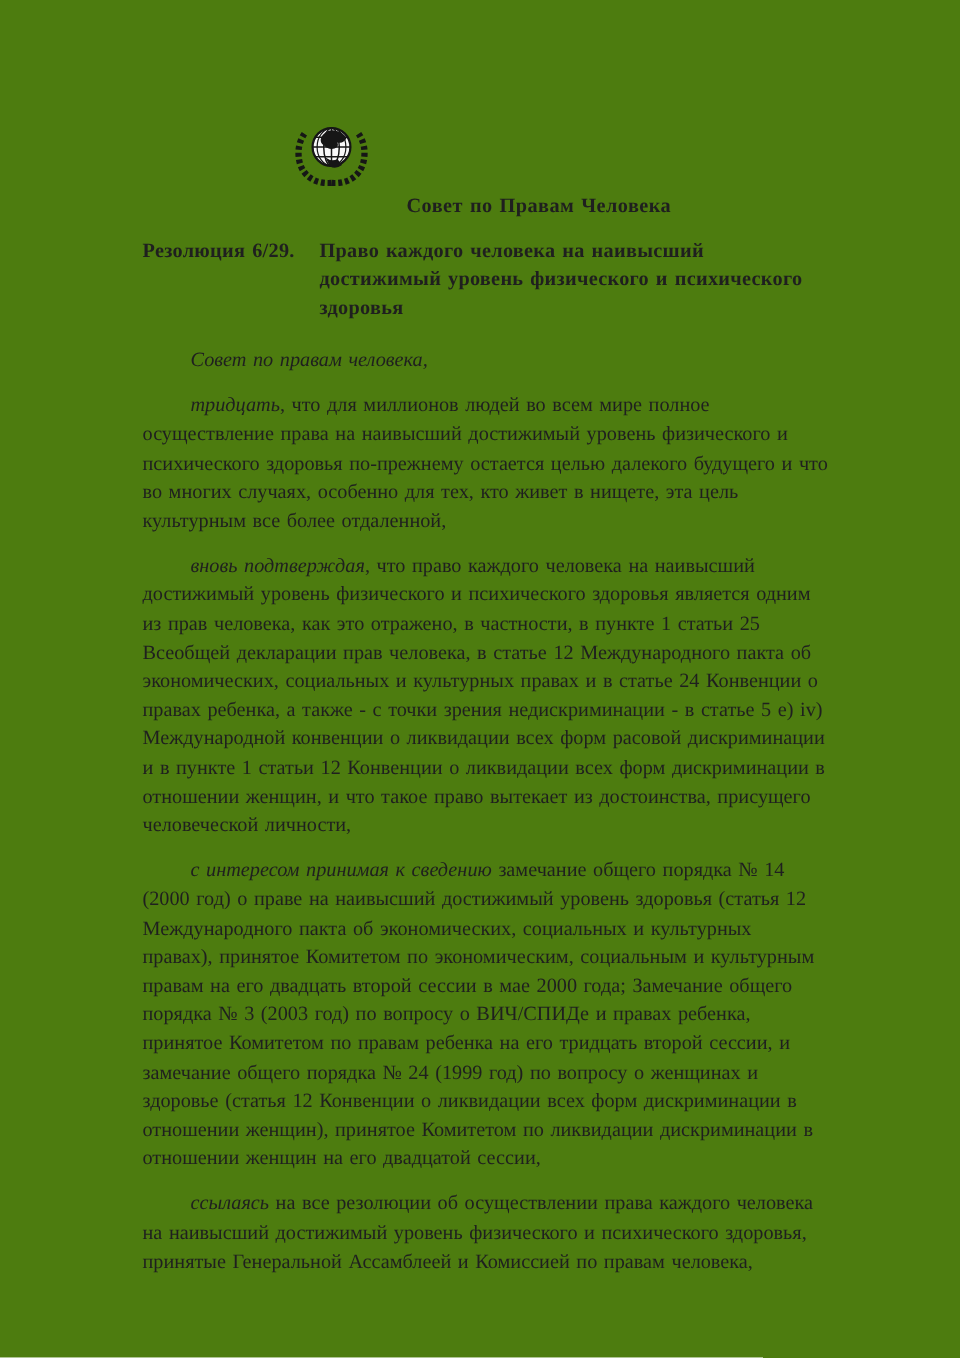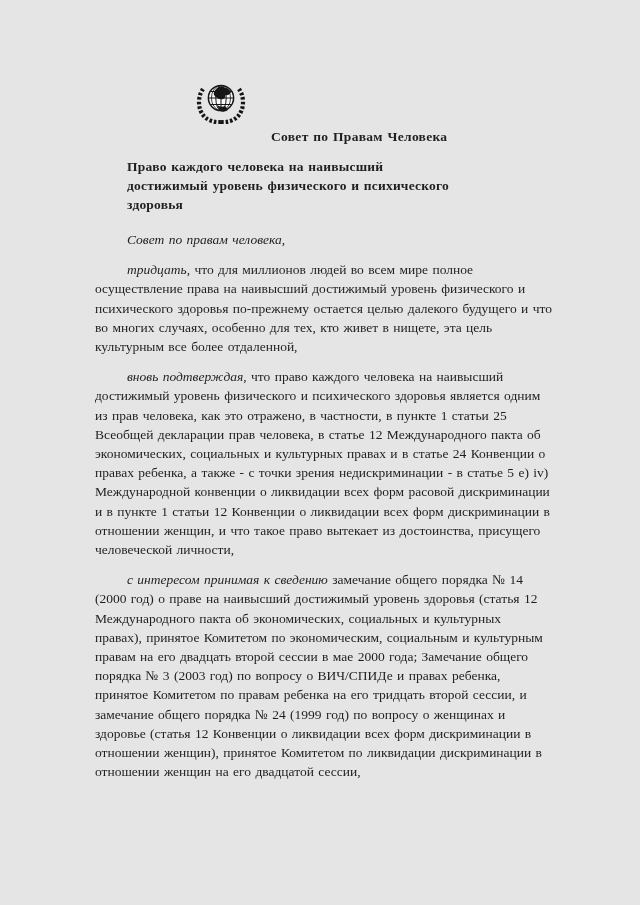--- a/index.html
+++ b/index.html
@@ -4,21 +4,21 @@
 <style>
   html, body {
     margin: 0;
     padding: 0;
     background: #fdfdfd;
   }
   .page {
     position: relative;
     width: 640px;
     height: 905px;
-    background: #e5e5e5;
+    background: #4d7c0f;
     overflow: hidden;
     font-family: "Liberation Serif", "DejaVu Serif", serif;
     color: #1f1f1f;
   }
   .content {
     position: absolute;
     left: 95px;
     top: 0;
     width: 457px;
     font-size: 13.5px;
@@ -42,21 +42,21 @@
   }
   .res-row {
     display: flex;
     margin-top: 13px;
     font-weight: bold;
     font-size: 13.5px;
     line-height: 19px;
     letter-spacing: 0.2px;
   }
   .res-num { flex: 0 0 118px; white-space: nowrap; }
-  .res-title { width: 339px; margin-left: 32px; }
+  .res-title { width: 339px; }
   p { margin: 0; }
   .salutation {
     margin-top: 16px;
     text-indent: 32px;
     font-style: italic;
   }
   .para {
     margin-top: 11px;
     text-indent: 32px;
   }
@@ -83,26 +83,28 @@
         <line x1="26" y1="5.4" x2="26" y2="30.6" stroke="#161616" stroke-width="1"></line>
 
         <path d="M19 12 q3 -6 9 -5 q6 1 8 5 q-2 4 -6 3 q1 3 -2 4 q-4 1 -7 -2 q-3 -2 -2 -5 z" fill="#161616"></path>
         <path d="M22 25 q4 3 8 1 l3 4 q-4 3 -8 1 z" fill="#161616"></path>
       </svg>
     </div>
 
     <h1 class="org-title">Совет по Правам Человека</h1>
 
     <div class="res-row">
+      <span class="res-num">Резолюция 6/29.</span>
       <span class="res-title">Право каждого человека на наивысший достижимый уровень физического и психического здоровья</span>
     </div>
 
     <p class="salutation">Совет по правам человека,</p>
 
     <p class="para"><span class="lead">тридцать</span><span>, что для миллионов людей во всем мире полное осуществление права на наивысший достижимый уровень физического и психического здоровья по-прежнему остается целью далекого будущего и что во многих случаях, особенно для тех, кто живет в нищете, эта цель культурным все более отдаленной,</span></p>
 
     <p class="para"><span class="lead">вновь подтверждая</span><span>, что право каждого человека на наивысший достижимый уровень физического и психического здоровья является одним из прав человека, как это отражено, в частности, в пункте 1 статьи 25 Всеобщей декларации прав человека, в статье 12 Международного пакта об экономических, социальных и культурных правах и в статье 24 Конвенции о правах ребенка, а также - с точки зрения недискриминации - в статье 5 e) iv) Международной конвенции о ликвидации всех форм расовой дискриминации и в пункте 1 статьи 12 Конвенции о ликвидации всех форм дискриминации в отношении женщин, и что такое право вытекает из достоинства, присущего человеческой личности,</span></p>
 
     <p class="para"><span class="lead">с интересом принимая к сведению</span><span> замечание общего порядка № 14 (2000 год) о праве на наивысший достижимый уровень здоровья (статья 12 Международного пакта об экономических, социальных и культурных правах), принятое Комитетом по экономическим, социальным и культурным правам на его двадцать второй сессии в мае 2000 года;  Замечание общего порядка № 3 (2003 год) по вопросу о ВИЧ/СПИДе и правах ребенка, принятое Комитетом по правам ребенка на его тридцать второй сессии, и замечание общего порядка № 24 (1999 год) по вопросу о женщинах и здоровье (статья 12 Конвенции о ликвидации всех форм дискриминации в отношении женщин), принятое Комитетом по ликвидации дискриминации в отношении женщин на его двадцатой сессии,</span></p>
 
+    <p class="para"><span class="lead">ссылаясь</span><span> на все резолюции об осуществлении права каждого человека на наивысший достижимый уровень физического и психического здоровья, принятые Генеральной Ассамблеей и Комиссией по правам человека,</span></p>
 
   </div>
 </div>
 
 </body></html>

